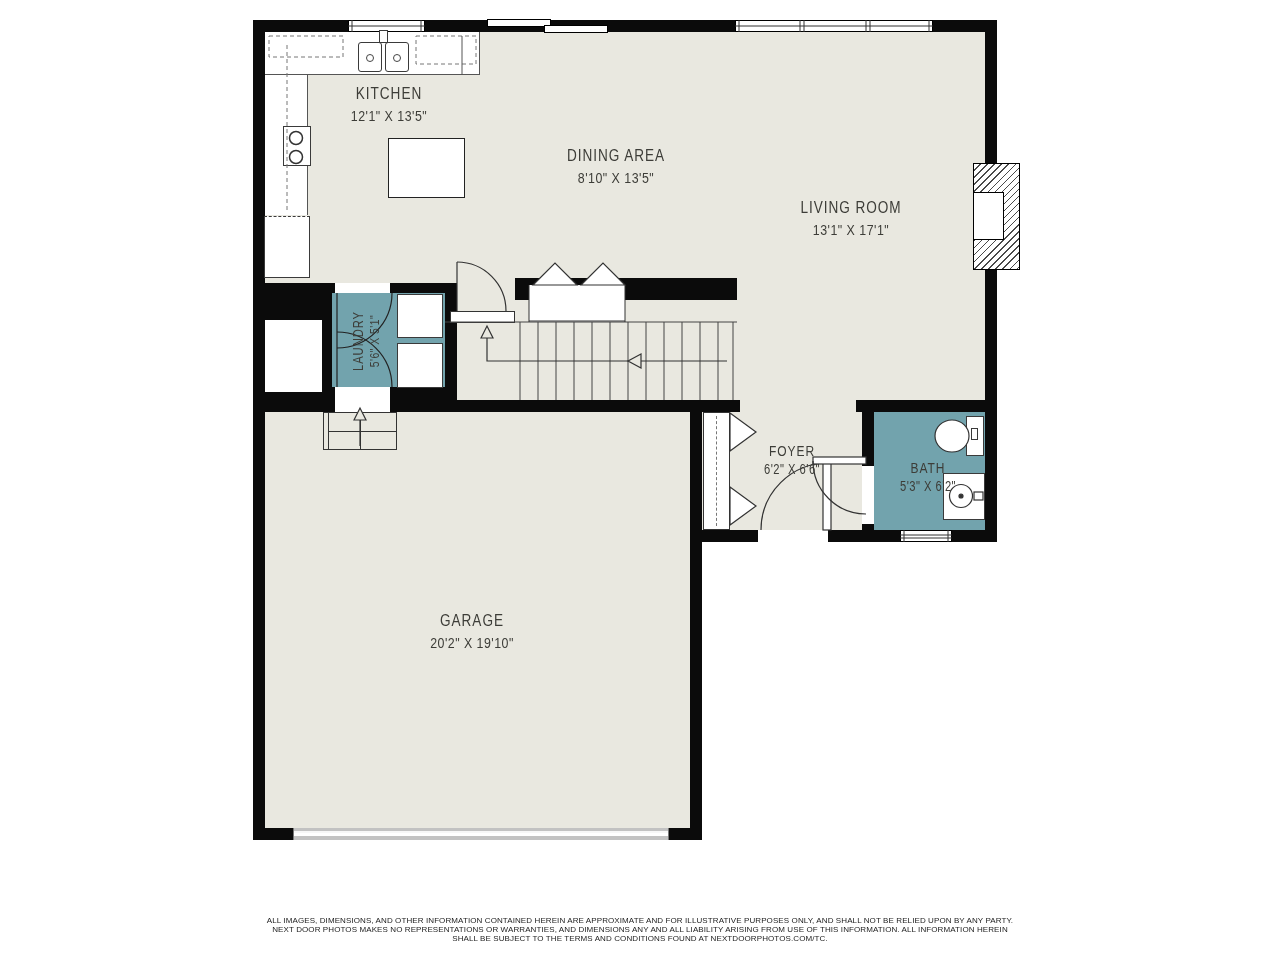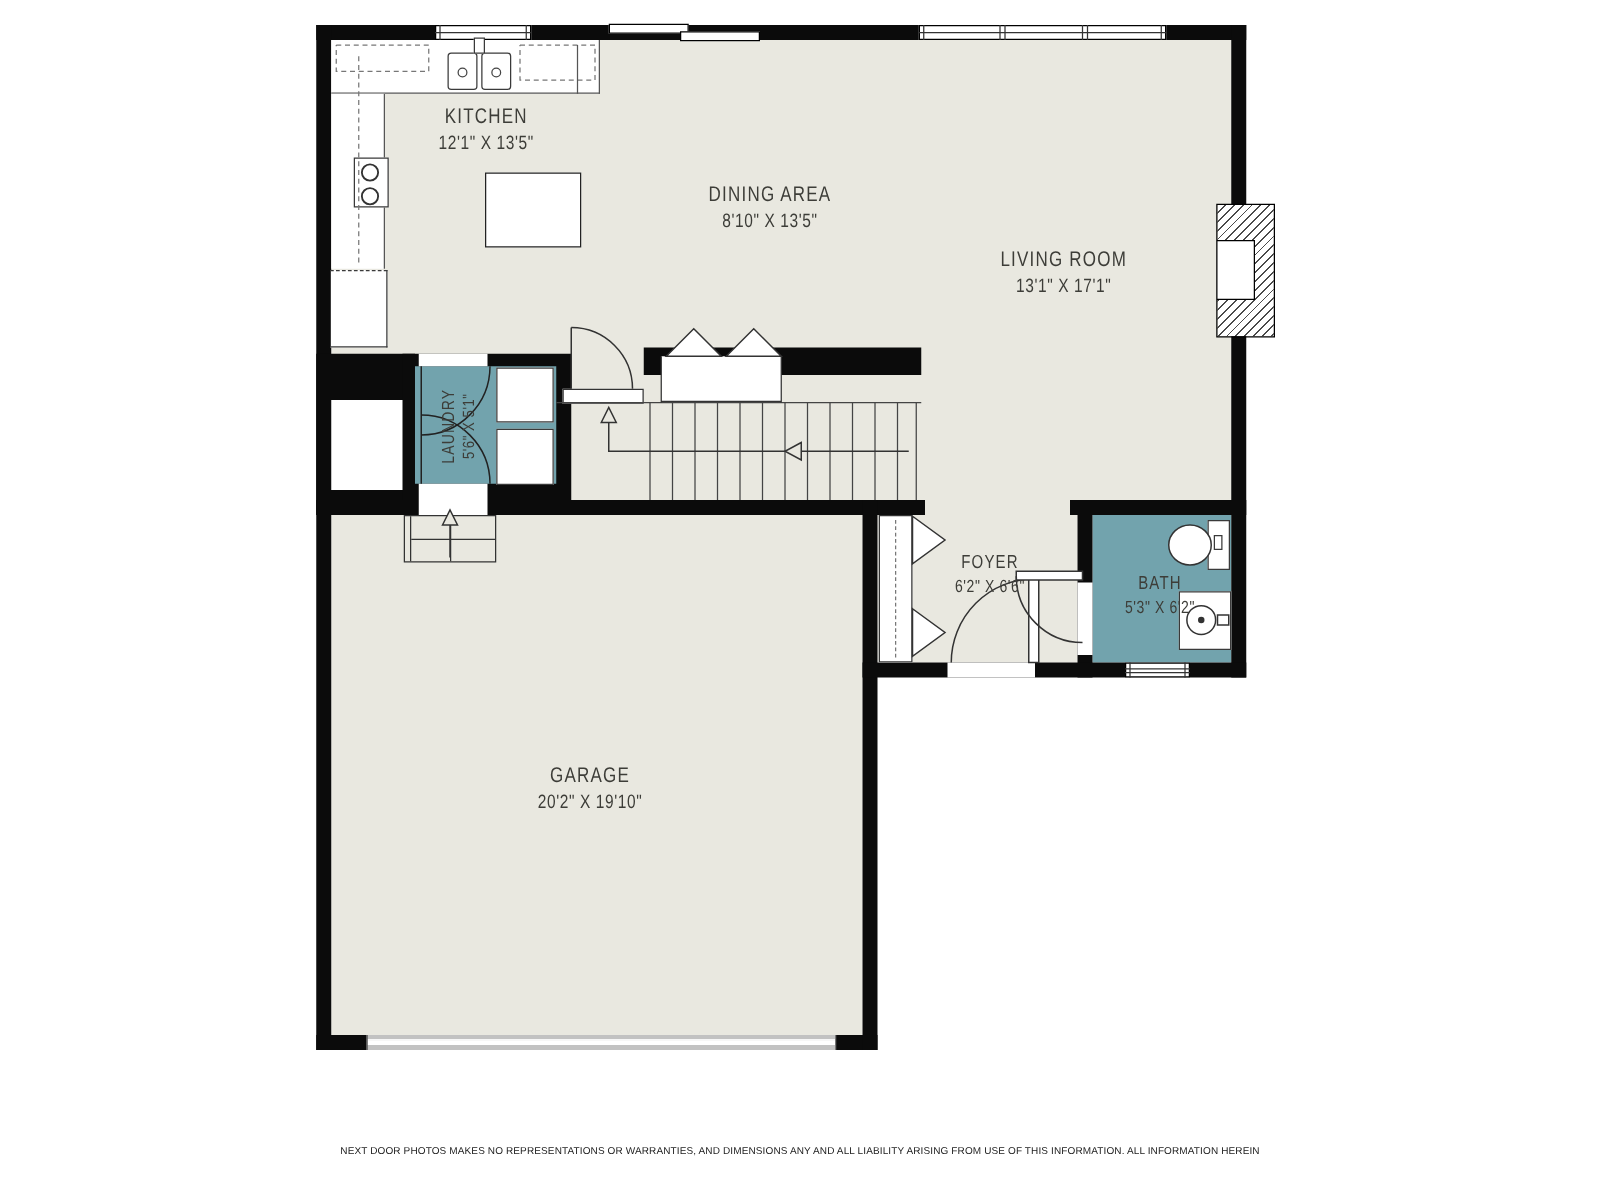--- a/index.html
+++ b/index.html
@@ -210,16 +210,18 @@
   <div class="room-label sm" style="left:928px;top:476px;">
     <div class="rname">BATH</div>
     <div class="rdims">5'3" X 6'2"</div>
   </div>
   <div class="room-label" style="left:472px;top:631px;">
     <div class="rname">GARAGE</div>
     <div class="rdims">20'2" X 19'10"</div>
   </div>
 
   <div id="disclaimer">
+    <div>ALL IMAGES, DIMENSIONS, AND OTHER INFORMATION CONTAINED HEREIN ARE APPROXIMATE AND FOR ILLUSTRATIVE PURPOSES ONLY, AND SHALL NOT BE RELIED UPON BY ANY PARTY.</div>
     <div>NEXT DOOR PHOTOS MAKES NO REPRESENTATIONS OR WARRANTIES, AND DIMENSIONS ANY AND ALL LIABILITY ARISING FROM USE OF THIS INFORMATION. ALL INFORMATION HEREIN</div>
+    <div>SHALL BE SUBJECT TO THE TERMS AND CONDITIONS FOUND AT NEXTDOORPHOTOS.COM/TC.</div>
   </div>
 
 </div>
 
 </body></html>

